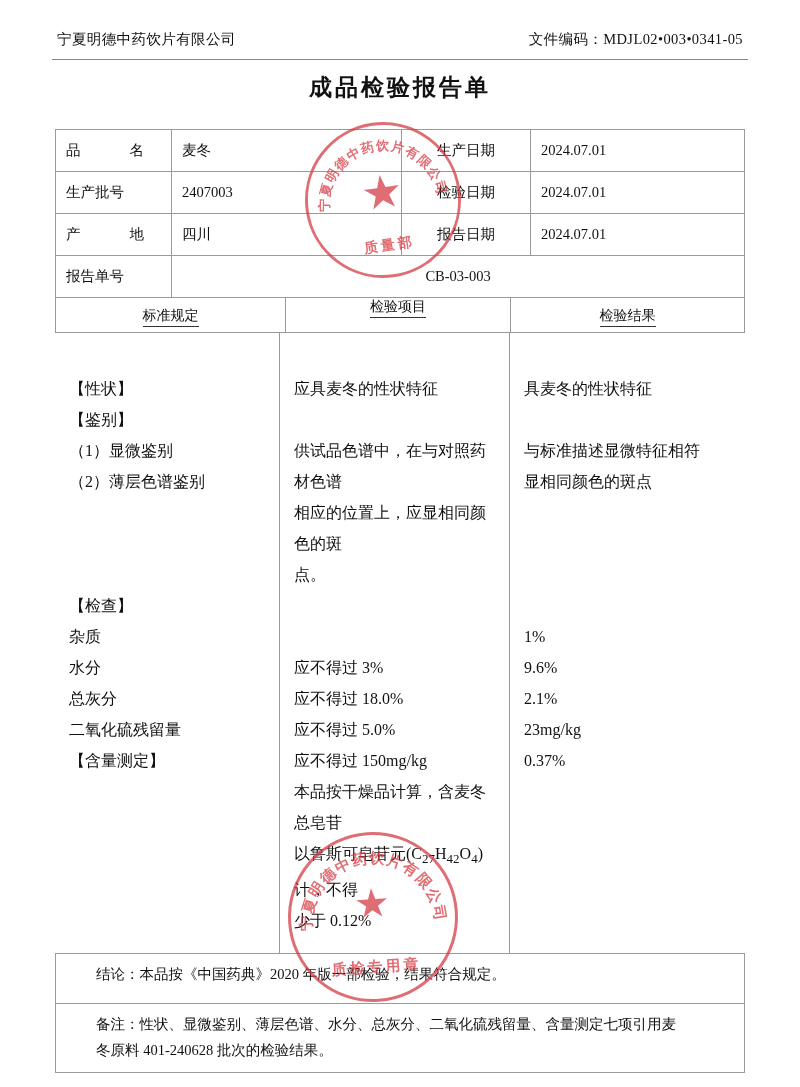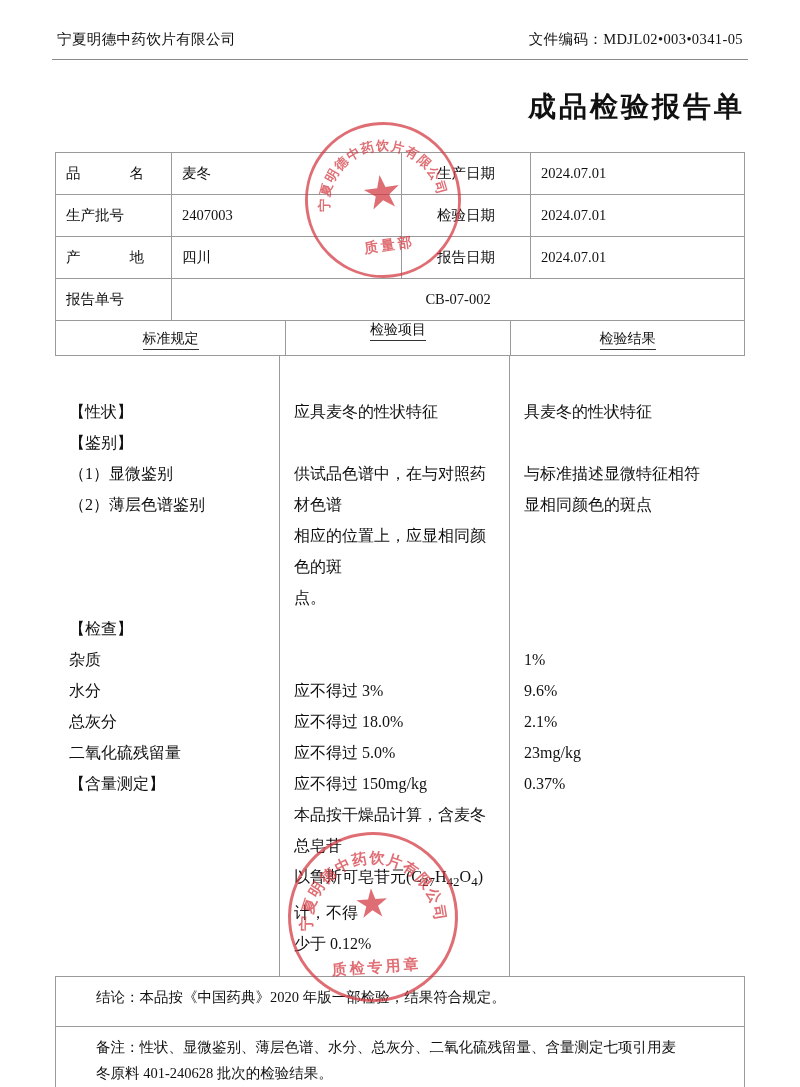--- a/index.html
+++ b/index.html
@@ -31,25 +31,25 @@
     letter-spacing: .4px;
     padding: 0 2px 10px 2px;
   }
   .company { white-space: nowrap; }
   .doc-no { white-space: nowrap; }
   .hr {
     border-bottom: 1px solid #8a8a8a;
     margin: 0 -3px 0 -3px;
   }
   .title {
-    text-align: right;
-    font-size: 28px;
+    text-align: center;
+    font-size: 23px;
     font-weight: bold;
     letter-spacing: 3px;
-    margin: 28px 0 26px 0;
+    margin: 12px 0 26px 0;
     font-family: "Liberation Serif", "DejaVu Serif", serif;
   }
   
   table.info {
     width: 100%;
     border-collapse: collapse;
     font-size: 14.5px;
   }
   table.info td {
     border: 1px solid #9a9a9a;
@@ -190,21 +190,21 @@
       <td class="val-2">2024.07.01</td>
     </tr>
     <tr>
       <td class="lbl"><span class="spread">产　　地</span></td>
       <td class="val-1">四川</td>
       <td class="lbl-2">报告日期</td>
       <td class="val-2">2024.07.01</td>
     </tr>
     <tr>
       <td class="lbl">报告单号</td>
-      <td class="report-no-cell" colspan="3">CB-07-002</td>
+      <td class="report-no-cell" colspan="3">CB-03-003</td>
     </tr>
   </tbody>
     </table>
 
   <div class="outer">
     <div class="cols" style="min-height:0">
       <div class="col c2 hdr-c"><span>标准规定</span></div>
       <div class="col c1 hdr-c"><span>检验项目</span></div>
       <div class="col c3 hdr-c"><span>检验结果</span></div>
     </div>

